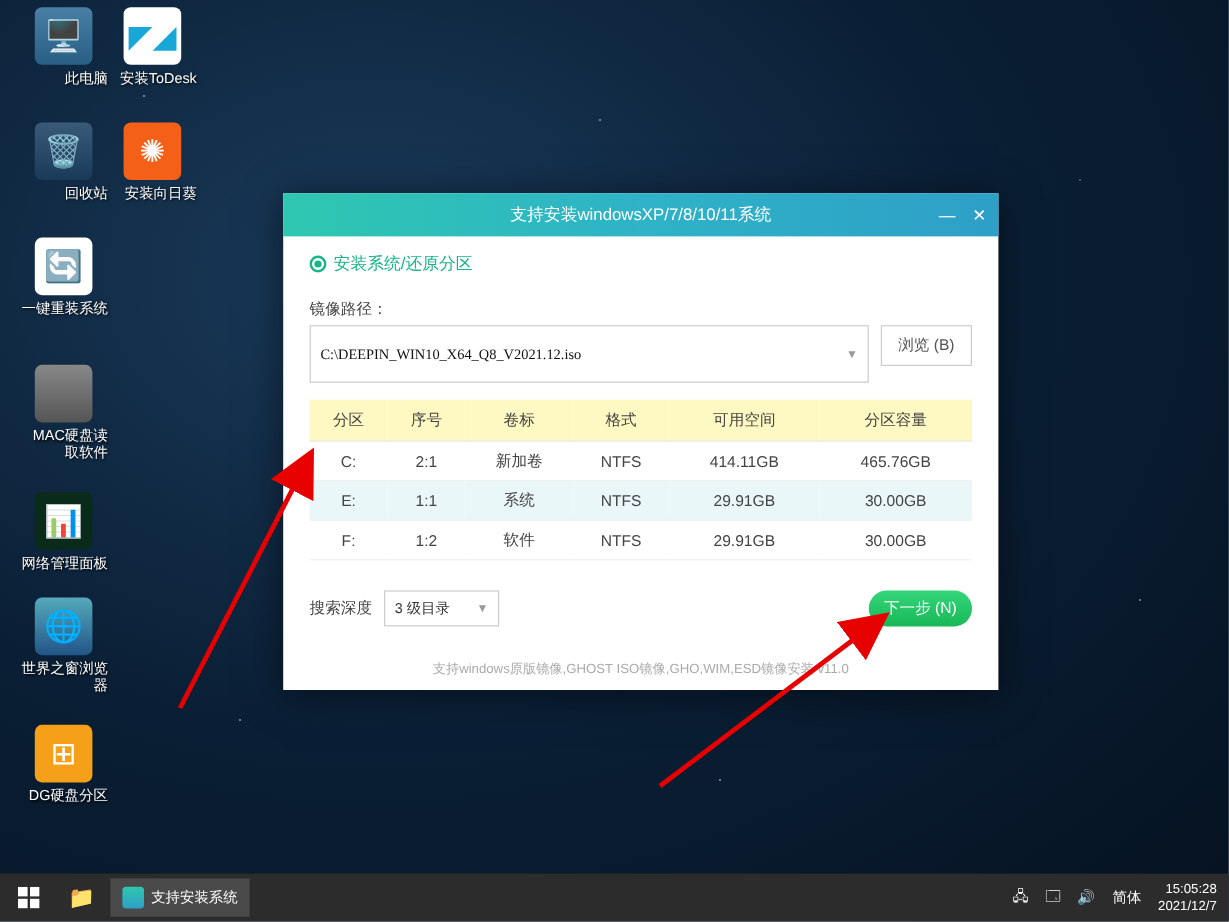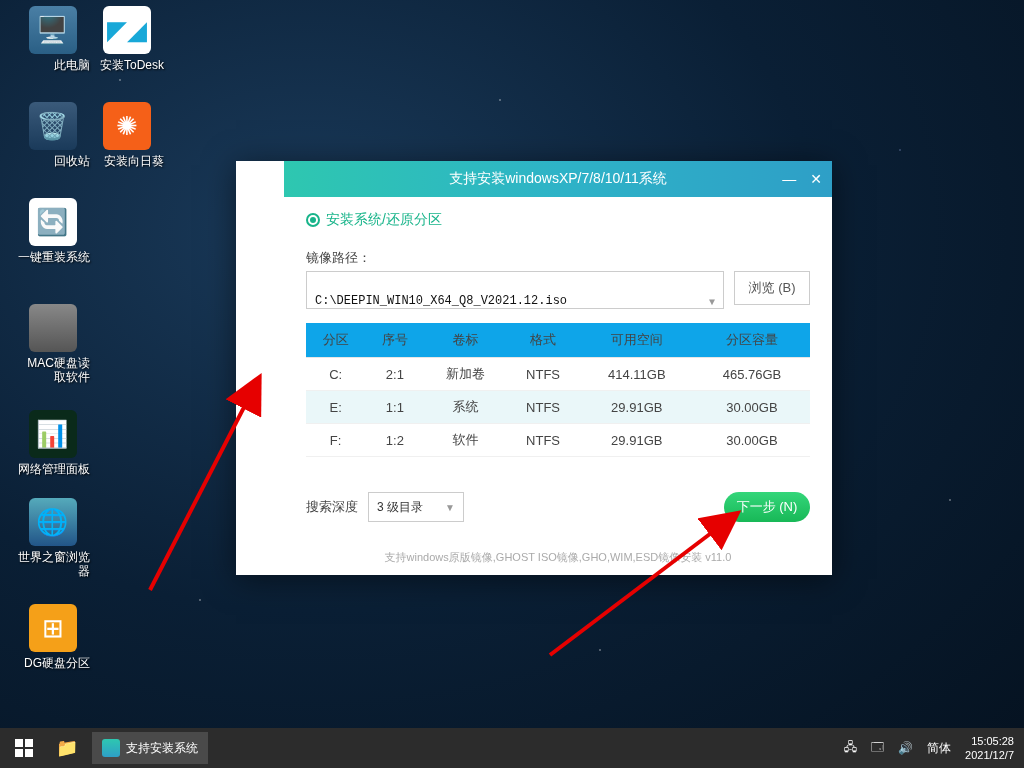--- a/index.html
+++ b/index.html
@@ -39,21 +39,20 @@
   .ic-todesk{background:#fff;}
   .ic-sun  { background:#f56018;}
 
   
   .dialog {
     position:absolute;
     left:236px; top:161px;
     width:596px; height:414px;
     background:#fff;
     box-shadow:0 4px 30px rgba(0,0,0,.5);
-    padding-left:48px;
   }
   .titlebar {
     height:36px;
     background:linear-gradient(90deg,#2ec7b0 0%,#2eb3c7 50%,#2e9fc7 100%);
     color:#fff;
     display:flex;align-items:center;justify-content:center;
     position:relative;
     font-size:14px;
   }
   .titlebar .winbtn { position:absolute; right:10px; top:0; height:36px; display:flex; align-items:center; gap:14px;}
@@ -62,29 +61,29 @@
   .radios { display:flex; gap:90px; margin-bottom:10px; font-size:14px;}
   .radio { display:flex; align-items:center; gap:6px; cursor:pointer;}
   .rdot { width:14px;height:14px;border:2px solid #999;border-radius:50%;display:inline-block;position:relative;}
   .rdot.on{border-color:#18b48a;}
   .rdot.on::after{content:"";position:absolute;inset:2px;background:#18b48a;border-radius:50%;}
   .r-on{color:#18b48a;}
   .r-off{color:#666;}
   .lbl { color:#444;font-size:13px;margin:10px 0 4px;}
   .pathrow { display:flex; gap:10px;}
   .pathbox {
-    flex:1;height:38px;border:1px solid #ccc;display:flex;align-items:flex-end;
-    padding:0 8px;font-family:Liberation Mono, monospace;font-size:12px;color:#111;position:relative;
+    flex:1;height:48px;border:1px solid #ccc;display:flex;align-items:center;
+    padding:0 8px;font-family:Liberation Serif, serif;font-size:12px;color:#111;position:relative;
   }
   .pathbox .dd{position:absolute;right:8px;color:#999;font-size:10px;pointer-events:none;}
   .browse-btn{
     width:76px;height:34px;border:1px solid #ccc;background:#fff;color:#555;font-size:13px;cursor:pointer;
   }
   table.part{ width:100%; border-collapse:collapse; margin-top:14px; font-size:13px; color:#444;}
-  table.part th{ background:#0ea5e9; font-weight:normal; padding:8px 4px; border-bottom:1px solid #e6e6e6;}
+  table.part th{ background:#fef9c3; font-weight:normal; padding:8px 4px; border-bottom:1px solid #e6e6e6;}
   table.part td{ padding:7px 4px; text-align:center; border-bottom:1px solid #f0f0f0;}
   table.part tr.sel td{ background:#eaf7f9;}
   .bottomrow{ display:flex; align-items:center; margin-top:auto; padding-top:18px;}
   .bottomrow .lbl2{color:#444;font-size:13px;margin-right:10px;}
   .depth{ width:96px;height:30px;border:1px solid #ccc;display:flex;align-items:center;justify-content:space-between;padding:0 8px;font-size:12px;color:#333;cursor:pointer;}
   .next-btn{
     margin-left:auto;width:86px;height:30px;border:none;border-radius:15px;
     background:linear-gradient(#34d67a,#18b857);color:#fff;font-size:13px;cursor:pointer;
   }
   .footer-note{ text-align:center;font-size:11px;color:#aaa;margin-top:28px;}

